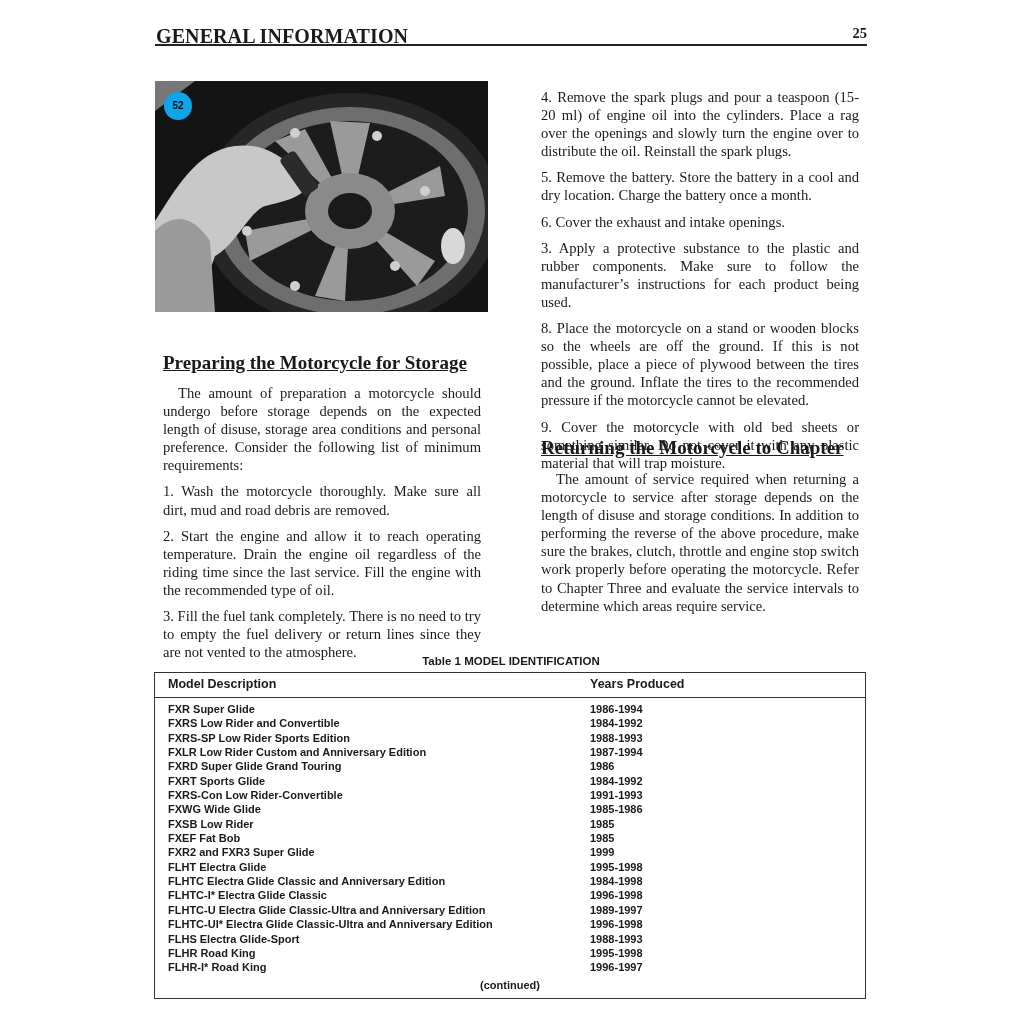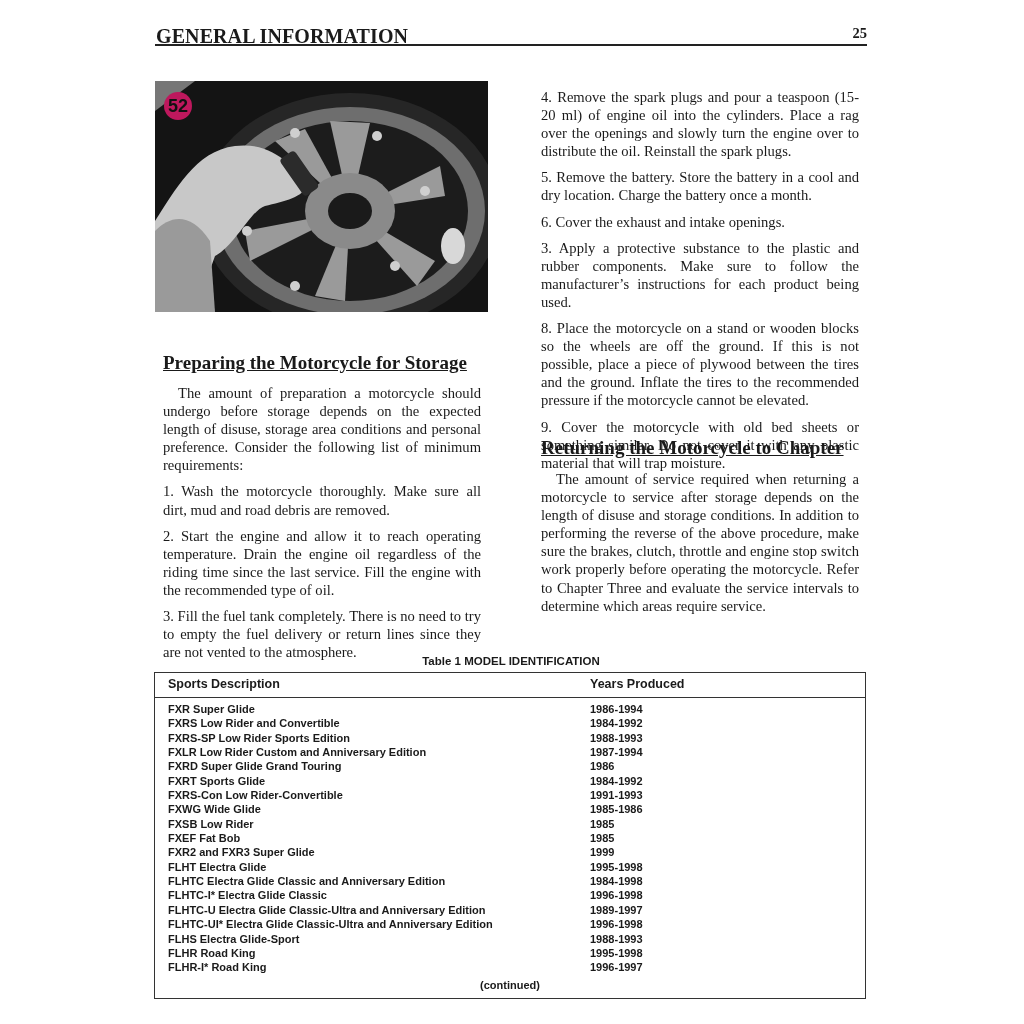--- a/index.html
+++ b/index.html
@@ -19,22 +19,22 @@
   }
 
   
   .photo {
     position: absolute; left: 155px; top: 81px; width: 333px; height: 231px;
     background: #151515; overflow: hidden;
   }
   .photo svg { position: absolute; left: 0; top: 0; }
   .fig-badge {
     position: absolute; left: 9px; top: 11px; width: 28px; height: 28px; border-radius: 50%;
-    background: #be185d; color: #111; font-family: "Liberation Sans", sans-serif; font-weight: bold;
-    font-size: 18px; line-height: 28px; text-align: center;
+    background: #0ea5e9; color: #111; font-family: "Liberation Sans", sans-serif; font-weight: bold;
+    font-size: 10px; line-height: 28px; text-align: center;
   }
 
   .col { position: absolute; font-size: 14.6px; line-height: 18.1px; text-align: justify; }
   .col p { margin: 8px; }
   .col .indent { text-indent: 15px; }
   .h2 { font-weight: bold; font-size: 19px; text-decoration: underline; }
 
   .left-col { left: 155px; width: 334px; }
   .right-col { left: 533px; width: 334px; }
 
@@ -124,21 +124,21 @@
 <div class="col right-col" style="top:431px;">
   <p class="h2">Returning the Motorcycle to Chapter</p>
 </div>
 <div class="col right-col" style="top:462px;">
   <p class="indent">The amount of service required when returning a motorcycle to service after storage depends on the length of disuse and storage conditions. In addition to performing the reverse of the above procedure, make sure the brakes, clutch, throttle and engine stop switch work properly before operating the motorcycle. Refer to Chapter Three and evaluate the service intervals to determine which areas require service.</p>
 </div>
 
 <div class="tbl-title">Table 1 MODEL IDENTIFICATION</div>
 <div class="tbl">
   <div class="thead">
-    <span style="left:13px;">Sports Description</span>
+    <span style="left:13px;">Model Description</span>
     <span style="left:435px;">Years Produced</span>
   </div>
   <div class="rows">
     <div class="row">
         <span class="m">FXR Super Glide</span>
         <span class="y">1986-1994</span>
       </div>
     <div class="row">
         <span class="m">FXRS Low Rider and Convertible</span>
         <span class="y">1984-1992</span>

